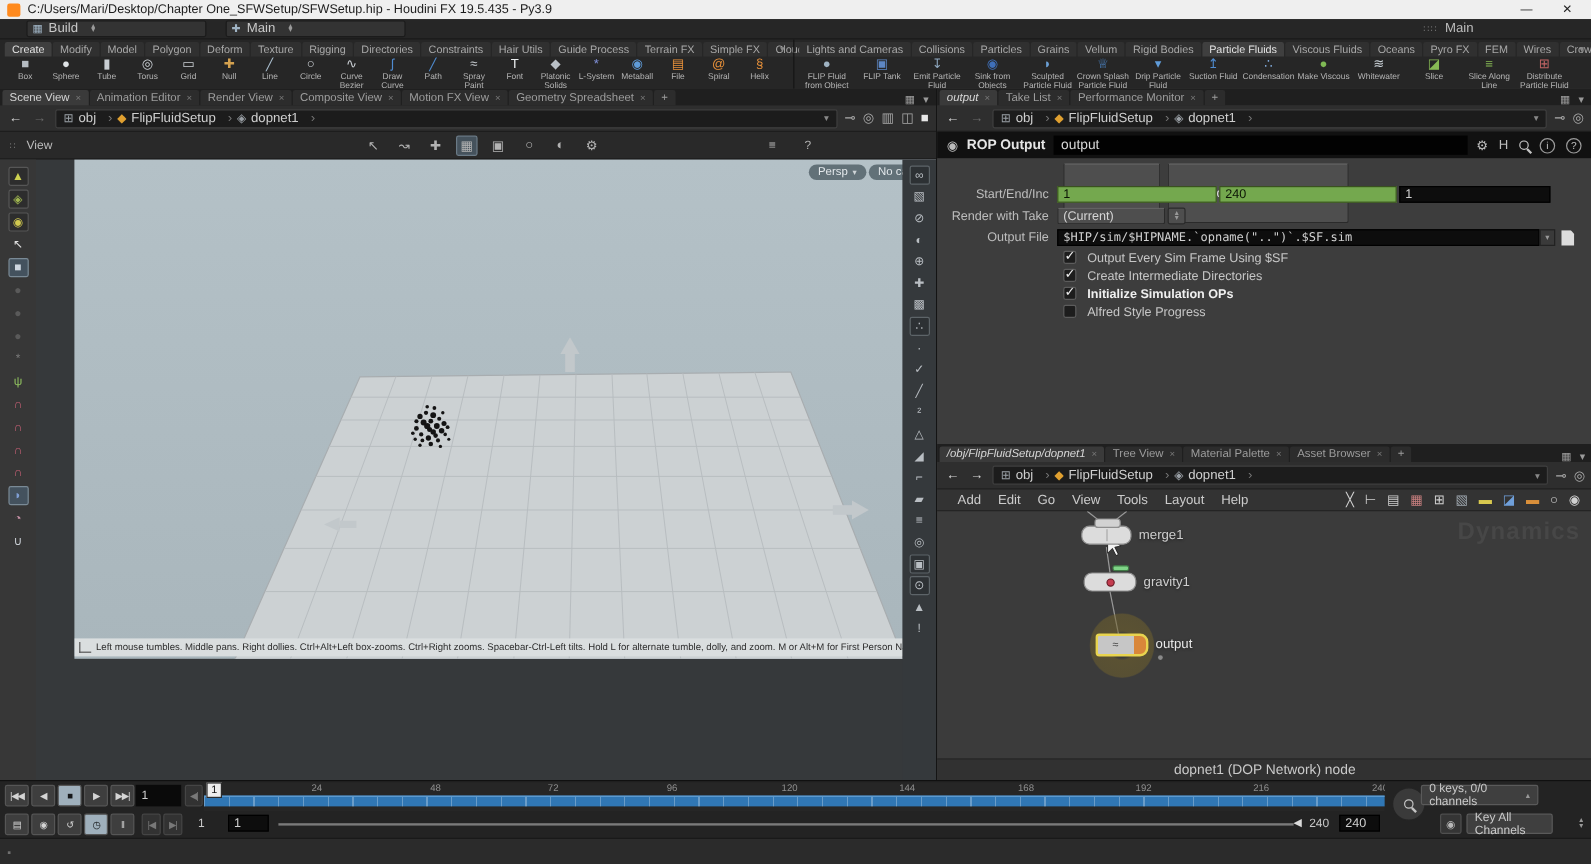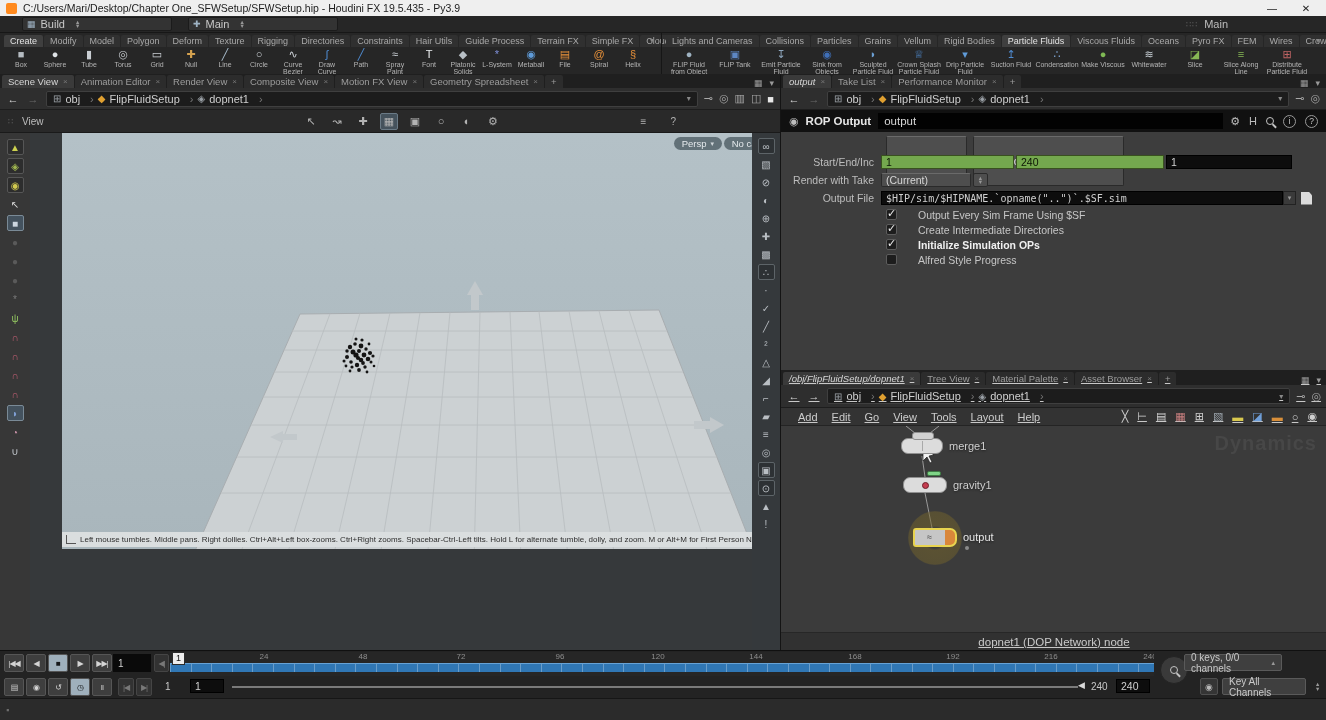--- a/index.html
+++ b/index.html
@@ -120,28 +120,28 @@
   .fld { height:14px; font-size:10.5px; display:flex; align-items:center; padding:0 4px; }
   .fgreen { background:#74a84e; border:1px solid #39511f; color:#0c1505; }
   .fdark { background:#0d0d0d; border:1px solid #000; color:#d0d0d0; }
   .fdrop { background:#4e4e4e; border:1px solid #2a2a2a; border-top-color:#6a6a6a; border-radius:2px; color:#d6d6d6; }
   .stepbtn { width:15px; height:14px; background:#4e4e4e; border:1px solid #2a2a2a;
     border-radius:2px; display:grid; place-items:center; margin-left:2px; }
   .mono { font-family:"DejaVu Sans Mono",monospace; font-size:10px; }
   .ddbox { width:13px; height:14px; background:#3a3a3a; border:1px solid #222; color:#999;
     font-size:7px; display:grid; place-items:center; }
   .page { width:11px; height:13px; background:#dcdcdc; clip-path:polygon(0 0,70% 0,100% 28%,100% 100%,0 100%); margin-left:5px; }
-  .checkrow { position:absolute; left:105px; height:13px; display:flex; align-items:center; gap:21px; }
+  .checkrow { position:absolute; left:105px; height:13px; display:flex; align-items:center; gap:9px; }
   .cb { width:11px; height:11px; background:#1d1d1d; border:1px solid #5c5c5c; border-radius:2px; position:relative; }
   .checkrow.checked .cb::after { content:"✓"; position:absolute; left:0px; top:-3px; color:#ececec; font-size:11px; }
   .cklabel { font-size:10.5px; color:#c6c6c6; }
   .checkrow.bold .cklabel { font-weight:bold; color:#f0f0f0; }
 
   
-  .net-pane { position:absolute; left:0; top:296px; width:546px; height:280px; background:#3b3b3b;text-decoration:underline; }
+  .net-pane { position:absolute; left:0; top:296px; width:546px; height:280px; background:#3b3b3b; }
   .net-menu { height:18px; background:#333; display:flex; align-items:center; padding:0 10px; gap:2px;
     border-bottom:1px solid #242424; }
   .net-menu .mi { font-size:11px; color:#cccccc; padding:0 7px; }
   .net-icons { margin-left:auto; display:flex; gap:9px; align-items:center; }
   .nticon { font-size:11px; }
   .graph { position:relative; height:206px; overflow:hidden; }
   .watermark { position:absolute; right:10px; top:6px; font-size:20px; font-weight:bold;
     color:#474747; letter-spacing:1px; }
   .node { position:absolute; background:#dcdcdc; border:1px solid #8f8f8f; border-radius:7px; }
   .node .stripe { position:absolute; left:50%; top:2px; bottom:2px; width:1px; background:#a9a9a9; }
@@ -818,21 +818,21 @@
     <div class="trow" style="top:26px;height:22px">
       <span><span class="tbtn" style="top: 1px; left: 4px;">▤</span><span class="tbtn" style="top: 1px; left: 26px;">◉</span><span class="tbtn" style="top: 1px; left: 48px;">↺</span><span class="tbtn lit" style="top: 1px; left: 70px;">◷</span><span class="tbtn" style="top: 1px; left: 92px;">‖</span></span>
       <span><span class="tbtn dim" style="top: 1px; width: 16px; left: 118px;">|◀</span><span class="tbtn dim" style="top: 1px; width: 16px; left: 136px;">▶|</span></span>
       <span class="abs" style="left:165px;top:4px;font-size:10px;color:#c8c8c8">1</span>
       <span class="fld fdark abs" style="left:190px;top:2px;width:34px">1</span>
       <span class="sliderline" style="left:232px;width:846px"></span>
       <span class="abs" style="left:1078px;top:3px;font-size:9px;color:#dadada">◀</span>
       <span class="abs" style="left:1091px;top:4px;font-size:10px;color:#c8c8c8">240</span>
       <span class="fld fdark abs" style="left:1116px;top:2px;width:34px">240</span>
       <span class="sq" style="left:1200px;top:1px">◉</span>
-      <span class="kbox" style="left:1222px;top:1px;width:84px">
+      <span class="kbox" style="left:1222px;top:1px;width:72px">
         <span>Key All Channels</span>
       </span>
       <span class="vstep abs" style="left:1310px;top:5px"></span>
     </div>
   </div>
 
   <div class="statusbar">
     <span class="abs" style="left:6px;font-size:9px;color:#6f6f6f">▪</span>
 
   </div>

